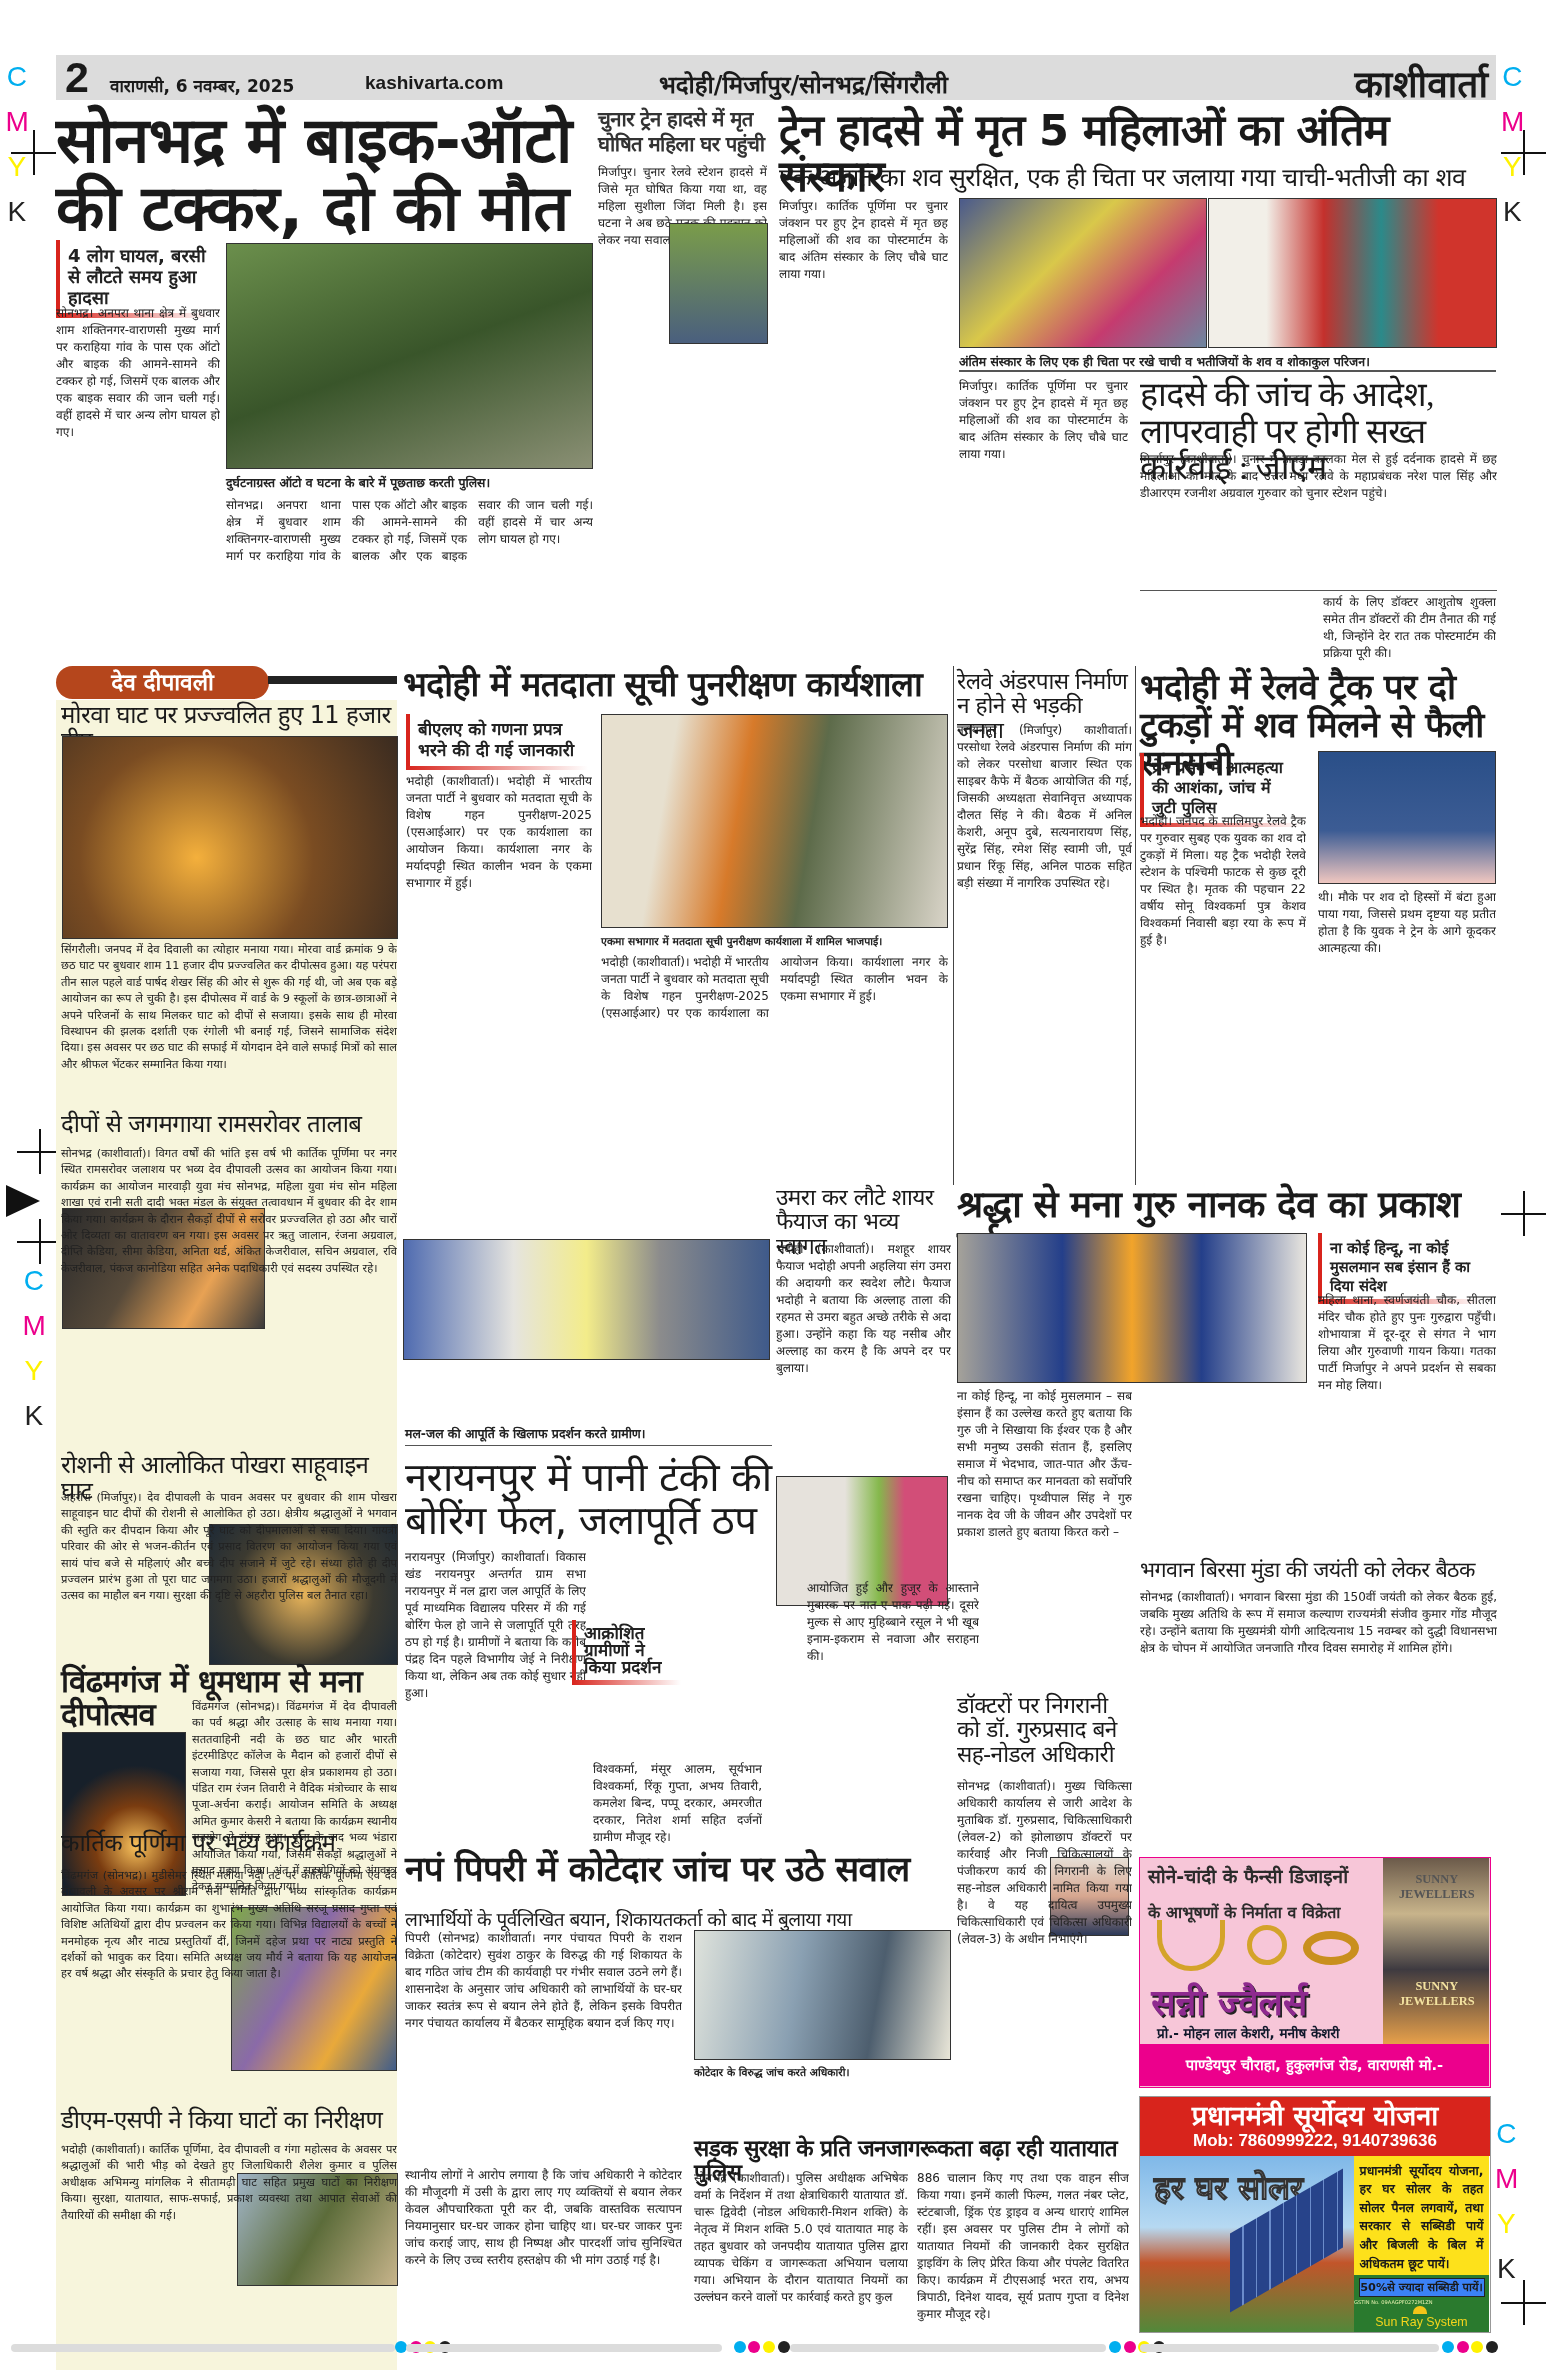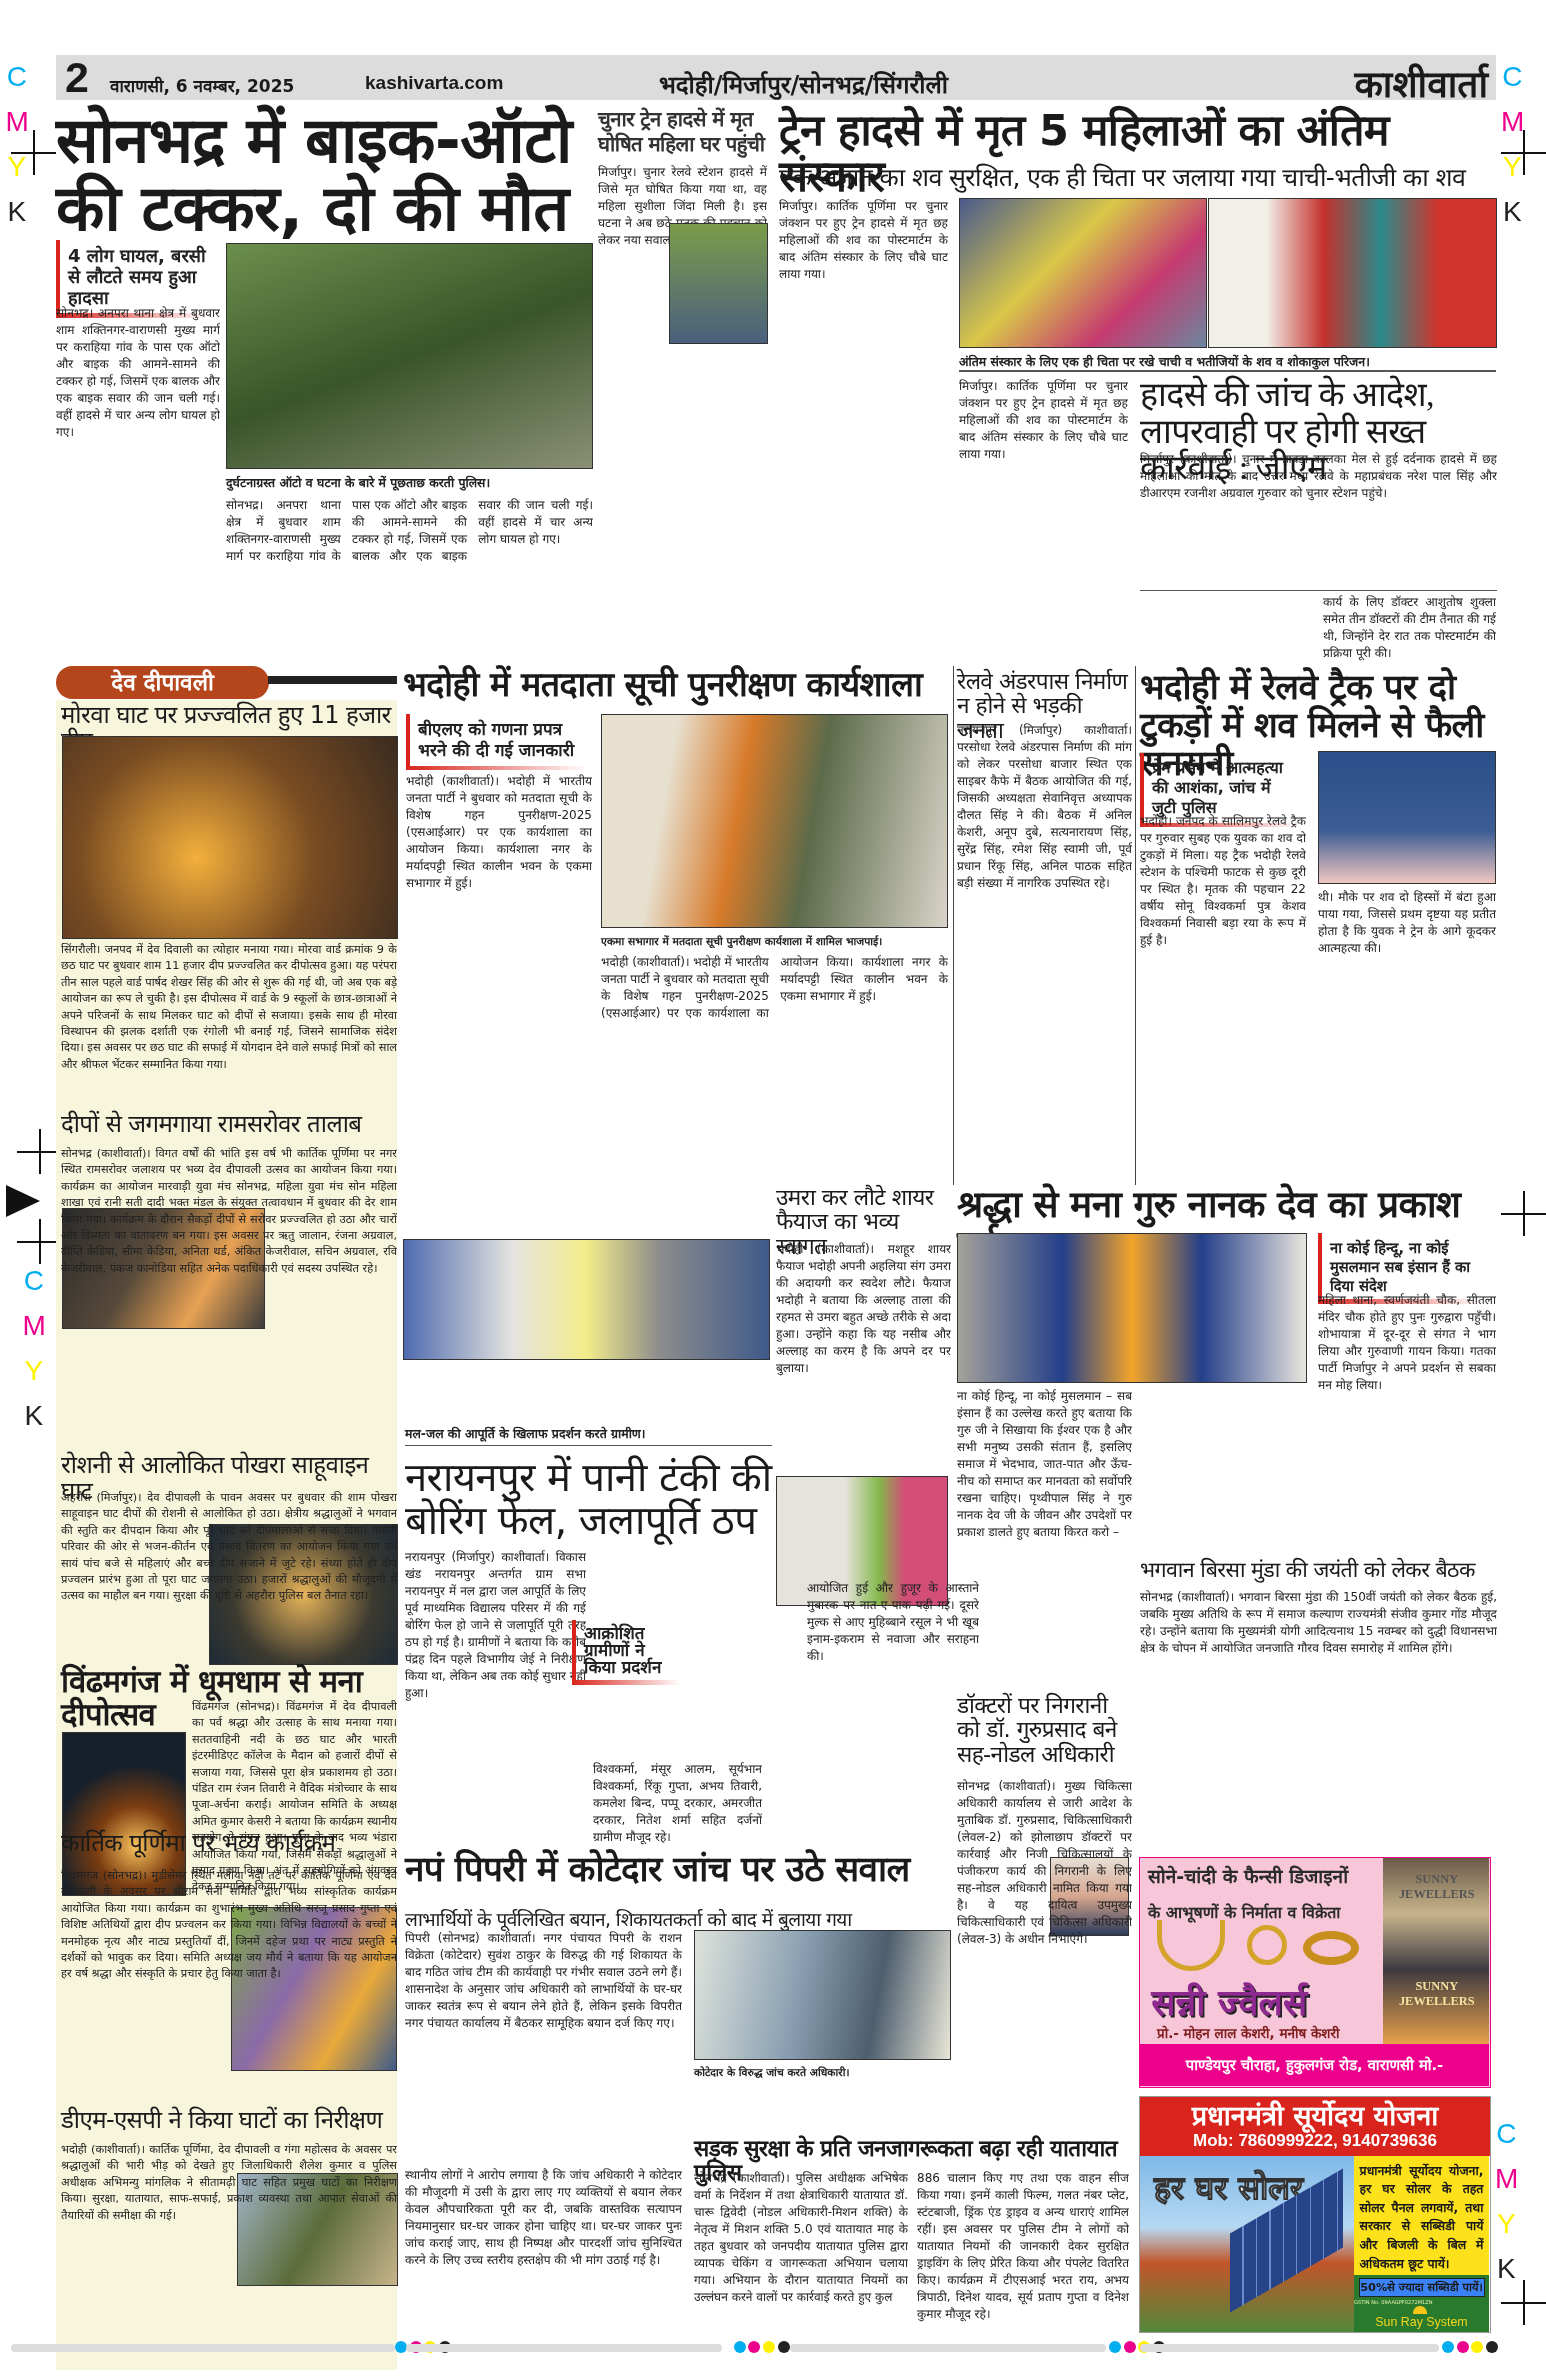--- a/index.html
+++ b/index.html
@@ -188,21 +188,21 @@
 
 <div class="abs" style="left:1139px;top:1857px;width:352px;height:231px;background:#f7c6d8;border:1.7px solid #ec008c;">
   <div class="abs" style="left:8px;top:5.6px;width:226px;font-weight:bold;font-size:19px;color:#2b2b2b;line-height:24px;">सोने-चांदी के फैन्सी डिजाइनों</div>
   <div class="abs" style="left:8px;top:30.5px;width:226px;font-weight:bold;font-size:16px;color:#2b2b2b;margin-top:12px;">के आभूषणों के निर्माता व विक्रेता</div>
   <div class="abs" style="left:11.3px;top:56px;width:214px;height:62px;">
     <div class="abs" style="left:5.6px;top:5.6px;width:68px;height:51px;border-radius:0 0 34px 34px;border:5.6px solid #d4a32a;border-top:none;"></div>
     <div class="abs" style="left:96px;top:11.3px;width:40px;height:40px;border-radius:50%;border:5.6px solid #d4a32a;"></div>
     <div class="abs" style="left:152px;top:17px;width:56px;height:34px;border-radius:50%;border:8px solid #c98f1e;"></div>
   </div>
   <div class="abs" style="left:11.3px;top:119px;width:226px;font-weight:bold;font-size:36px;color:#8e2a8f;text-shadow:1.7px 1.7px 0 #222;">सन्नी ज्वैलर्स</div>
-  <div class="abs" style="left:17px;top:166px;width:226px;font-weight:bold;font-size:13.5px;color:#7f1d1d;">प्रो.- मोहन लाल केशरी, मनीष केशरी</div>
+  <div class="abs" style="left:17px;top:166px;width:226px;font-weight:bold;font-size:13.5px;color:#0f172a;">प्रो.- मोहन लाल केशरी, मनीष केशरी</div>
   <div class="abs" style="left:243px;top:0;width:106px;height:186px;background:linear-gradient(180deg,#6b5a4a,#c8b48b 30%,#3e3a40 60%,#e7a04a);">
     <div class="abs" style="left:11.3px;top:14px;width:85px;font-weight:bold;font-size:12.4px;color:#555;text-align:center;font-family:'Liberation Serif',serif;">SUNNY JEWELLERS</div>
     <div class="abs" style="left:11.3px;top:121px;width:85px;font-weight:bold;font-size:12.4px;color:#f3e2a0;text-align:center;font-family:'Liberation Serif',serif;">SUNNY JEWELLERS</div>
   </div>
   <div class="abs" style="left:0;top:186px;width:349px;height:42px;background:#ec008c;color:#fff;font-weight:bold;font-size:14.7px;line-height:42px;text-align:center;">पाण्डेयपुर चौराहा, हुकुलगंज रोड, वाराणसी मो.- 9935666670</div>
 </div>
 
 <div class="abs" style="left:1139px;top:2096px;width:352px;height:237px;border:1.1px solid #999;overflow:hidden;">
   <div class="abs" style="left:0;top:0;width:350px;height:59px;background:#d8241c;">
     <div class="abs" style="left:0;top:-1.1px;width:350px;text-align:center;font-weight:bold;font-size:27px;color:#fff;">प्रधानमंत्री सूर्योदय योजना</div>

